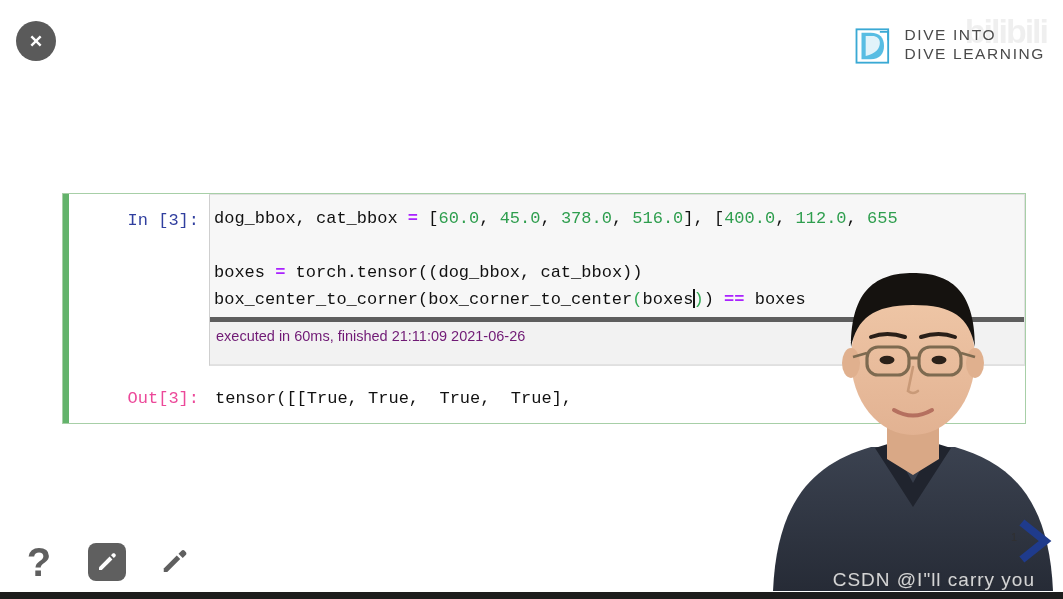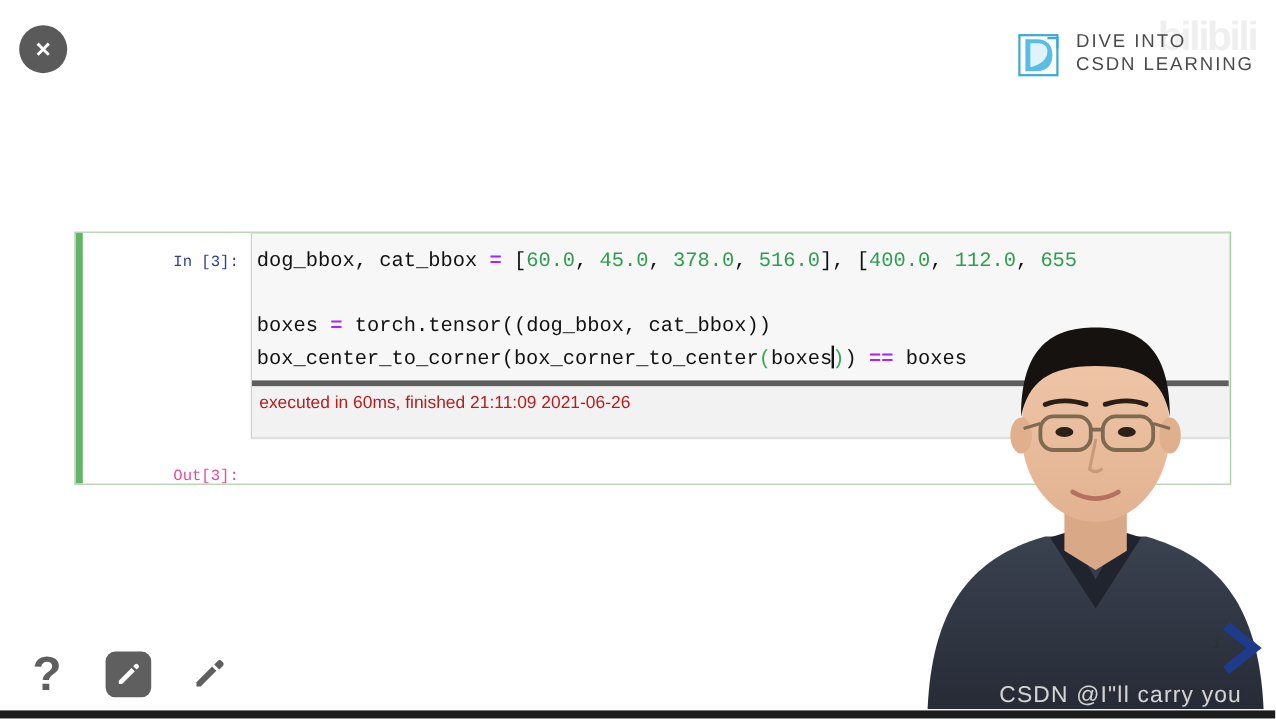--- a/index.html
+++ b/index.html
@@ -103,21 +103,21 @@
     align-items: flex-start;
   }
 
   .prompt {
     flex: none;
     width: 146px;
     padding-top: 18px;
     padding-right: 10px;
     text-align: right;
     font-family: "Liberation Mono", "DejaVu Sans Mono", monospace;
-    font-size: 13px;
+    font-size: 17px;
     line-height: 1;
     white-space: nowrap;
     user-select: none;
   }
   .prompt.in  { color: #303f9f; }
   .prompt.out { color: #ec4899; padding-top: 14px; }
 
   .input-area {
     flex: 1 1 auto;
     background: #f7f7f7;
@@ -150,21 +150,21 @@
     margin: 0 -1px;
   }
 
   .exec-bar {
     height: 5px;
     background: #5e5e5e;
     width: 100%;
   }
   .exec-note {
     background: #f2f2f2;
-    color: #b91c1c;
+    color: #701a75;
     font-size: 14.5px;
     padding: 6px 0 20px 6px;
     font-family: "Liberation Sans", sans-serif;
     border-bottom: 1px solid #e2e2e2;
   }
 
   .output-area {
     flex: 1 1 auto;
     padding: 10px 0 12px 6px;
     font-family: "Liberation Mono", "DejaVu Sans Mono", monospace;
@@ -270,41 +270,41 @@
 
   <div class="brand">
     <svg class="brand-mark" viewBox="0 0 48 48">
       <rect x="3" y="4" width="38" height="40" fill="none" stroke="#3aa9d4" stroke-width="2.2"></rect>
       <path d="M9 8 L9 40 L20 40 C31 40 36 33 36 24 C36 14 31 8 20 8 Z" fill="#46b6e0" opacity="0.9"></path>
       <path d="M14 12 L14 36 C26 33 31 27 31 20 C31 15 27 12 22 12 Z" fill="#ffffff" opacity="0.82"></path>
       <path d="M31 7 L41 7 L41 17" fill="none" stroke="#3aa9d4" stroke-width="2.2"></path>
     </svg>
     <div class="brand-text">
       <span>DIVE INTO</span>
-      <span>CSDN LEARNING</span>
+      <span>DIVE LEARNING</span>
     </div>
   </div>
 
 
   <div class="nb-cell">
 
     <div class="cell-row">
       <div class="prompt in">In [3]:</div>
       <div class="input-area">
         <div class="code-body" id="code-body"><div class="code-line"><span>dog_bbox, cat_bbox </span><span class="tok-op">=</span><span> [</span><span class="tok-num">60.0</span><span>, </span><span class="tok-num">45.0</span><span>, </span><span class="tok-num">378.0</span><span>, </span><span class="tok-num">516.0</span><span>], [</span><span class="tok-num">400.0</span><span>, </span><span class="tok-num">112.0</span><span>, </span><span class="tok-num">655</span></div><div class="code-line blank"></div><div class="code-line"><span>boxes </span><span class="tok-op">=</span><span> torch.tensor((dog_bbox, cat_bbox))</span></div><div class="code-line"><span>box_center_to_corner(box_corner_to_center</span><span class="tok-paren-hl">(</span><span>boxes</span><span class="caret"></span><span class="tok-paren-hl">)</span><span>) </span><span class="tok-op">==</span><span> boxes</span></div></div>
         <div class="exec-bar"></div>
         <div class="exec-note">executed in 60ms, finished 21:11:09 2021-06-26</div>
       </div>
     </div>
 
     <div class="out-spacer"></div>
 
     <div class="cell-row">
       <div class="prompt out">Out[3]:</div>
-      <div class="output-area" id="output-area"></div>
+      <div class="output-area" id="output-area"><div>tensor([[True, True,  True,  True],</div></div>
     </div>
 
   </div>
 
   <div class="tool-bar">
     <div class="tool-icon">
       <span class="qmark">?</span>
     </div>
     <div class="tool-icon boxed">
       <svg width="24" height="24" viewBox="0 0 24 24">

